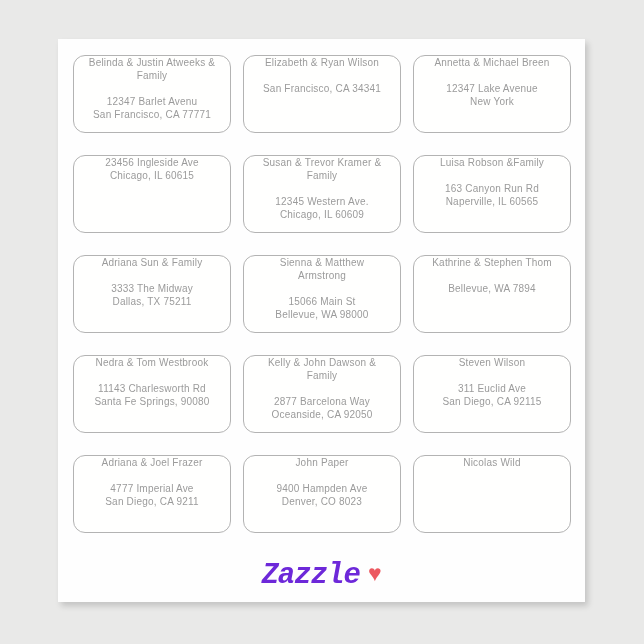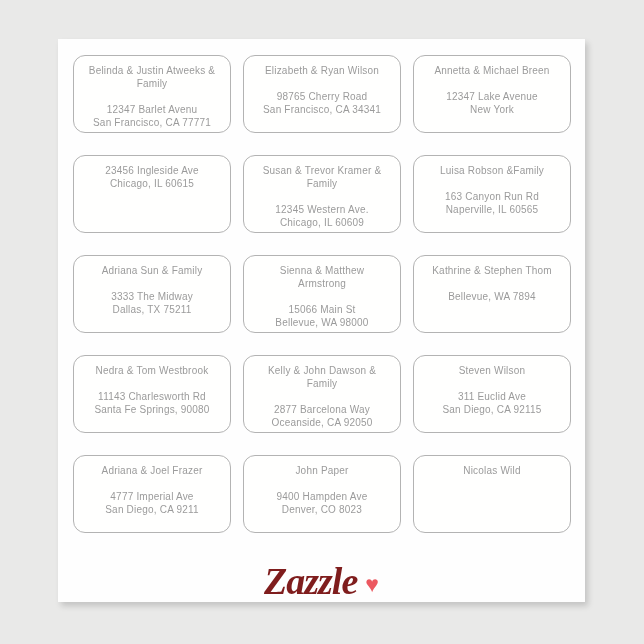--- a/index.html
+++ b/index.html
@@ -22,41 +22,41 @@
     grid-template-columns: repeat(3, 158px);
     grid-auto-rows: 78px;
     column-gap: 12px;
     row-gap: 22px;
   }
   .label {
     box-sizing: border-box;
     border: 1px solid #b3b3b3;
     border-radius: 12px;
     background: #fffffe;
-    padding: 8px 6px 0 6px;
+    padding: 0 6px 0 6px;
     text-align: center;
     color: #9b9b9b;
     font-size: 10px;
     line-height: 13px;
     letter-spacing: 0.2px;
     overflow: hidden;
   }
   .name { max-width: 132px; margin: 0 auto 13px auto; }
   .addr div { white-space: nowrap; }
   .footer {
     position: absolute; left: 0; right: 0; top: 520px;
     height: 42px;
     text-align: center;
   }
   .brand {
-    font-family: Liberation Serif, serif;
+    font-family: Liberation Mono, monospace;
     font-style: italic;
     font-weight: bold;
-    font-size: 38px;
-    color: #7f1d1d;
+    font-size: 29px;
+    color: #6d28d9;
     letter-spacing: -1px;
   }
   .heart {
     color: #ec5860;
     font-size: 23px;
     margin-left: 8px;
     vertical-align: 2px;
   }
 </style>
 </head>
@@ -70,21 +70,20 @@
         <div class="name">Belinda &amp; Justin Atweeks &amp; Family</div>
         <div class="addr">
           <div>12347 Barlet Avenu</div>
           <div>San Francisco, CA 77771</div>
         </div>
       </div>
 
       <div class="label">
         <div class="name">Elizabeth &amp; Ryan Wilson</div>
         <div class="addr">
-          <div>98765 Cherry Road</div>
           <div>San Francisco, CA 34341</div>
         </div>
       </div>
 
       <div class="label">
         <div class="name">Annetta &amp; Michael Breen</div>
         <div class="addr">
           <div>12347 Lake Avenue</div>
           <div>New York</div>
         </div>

